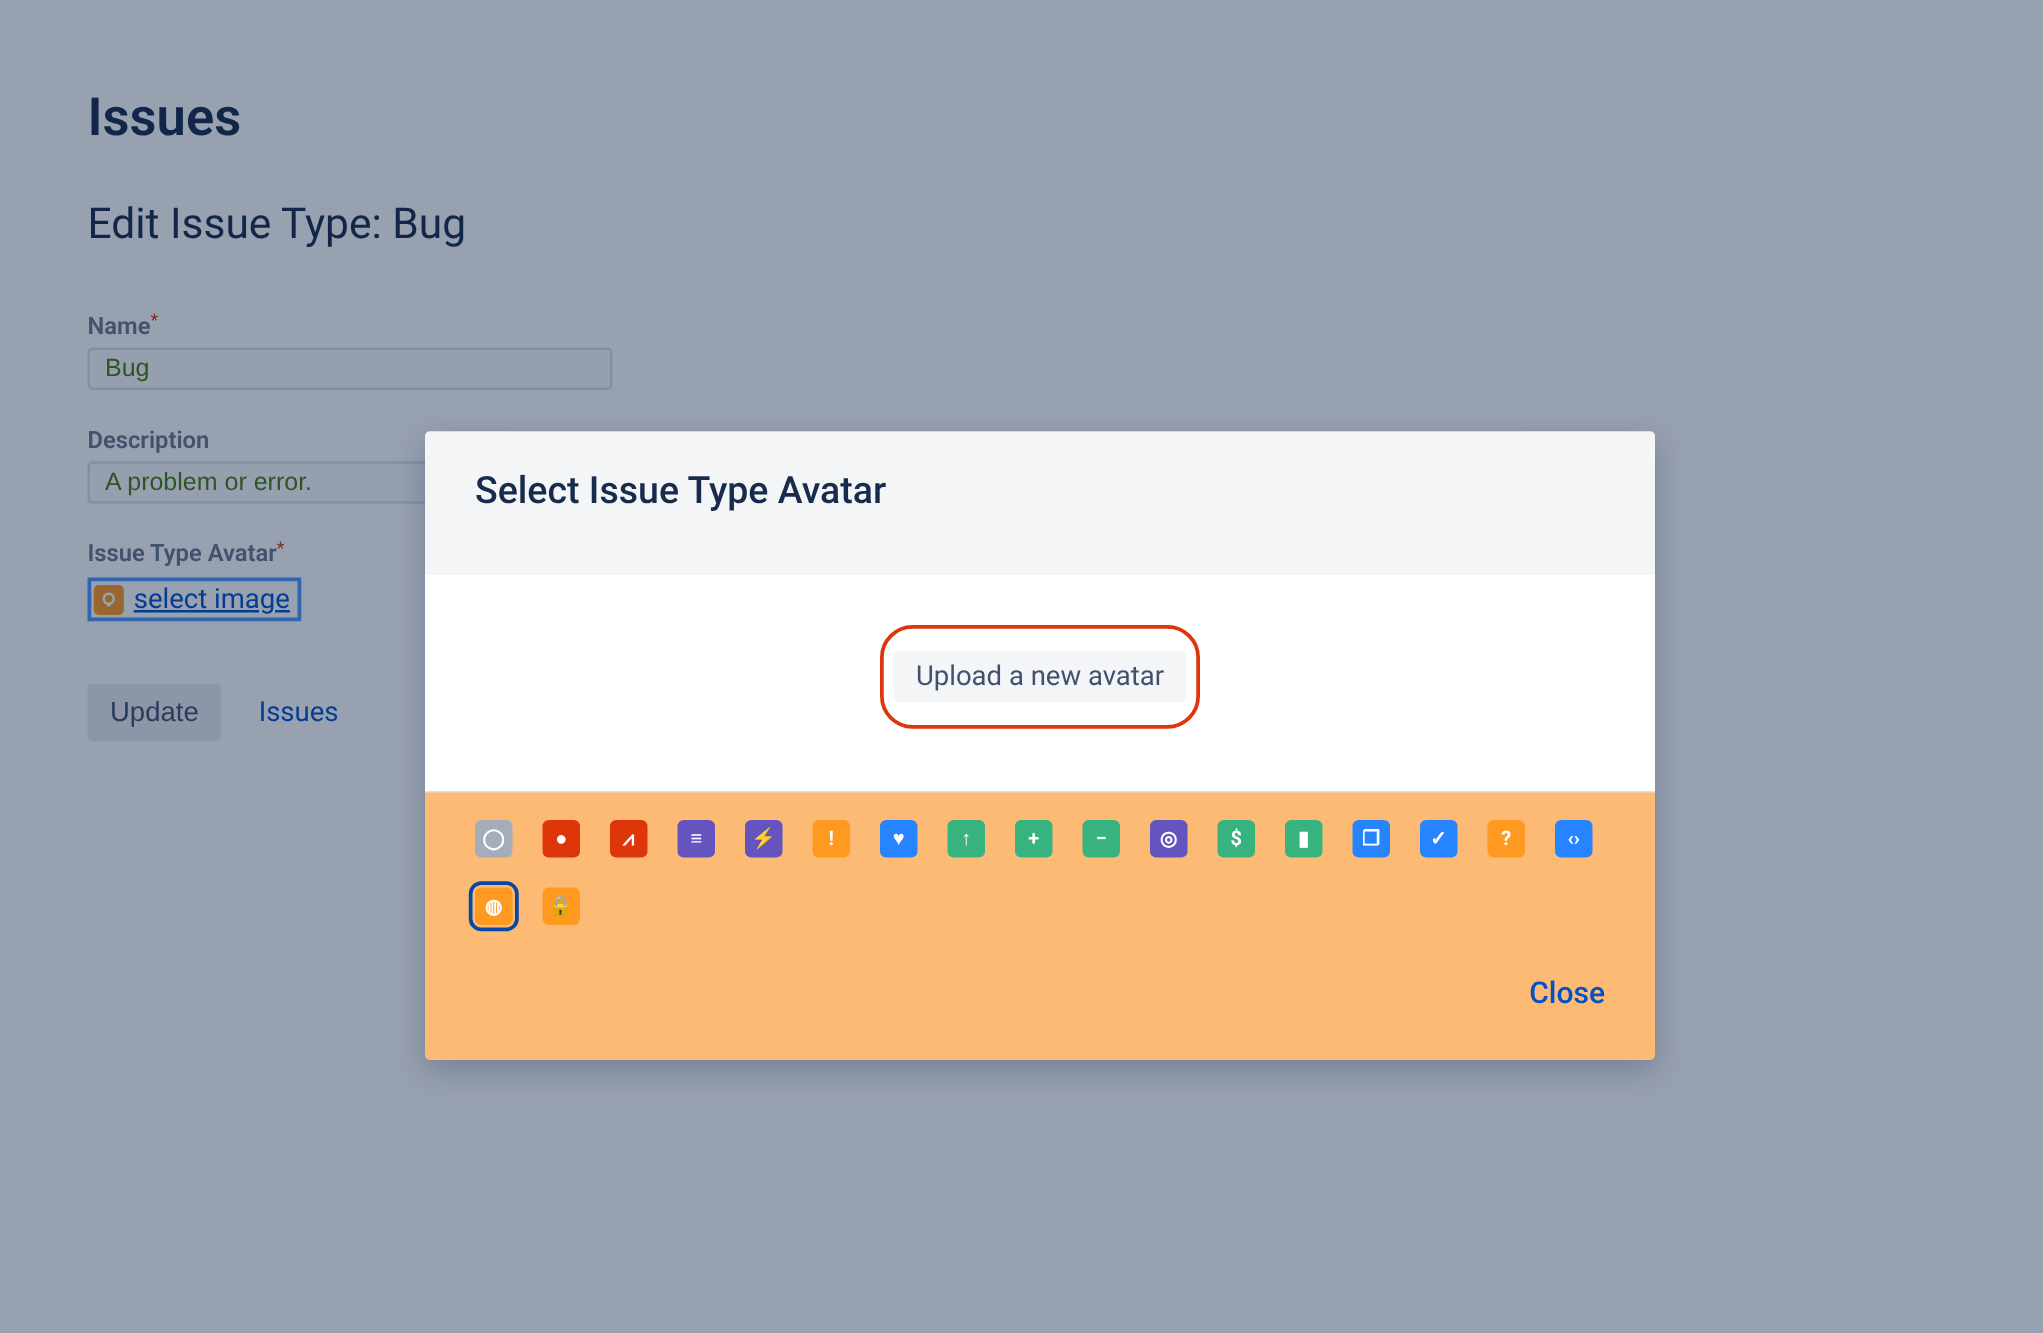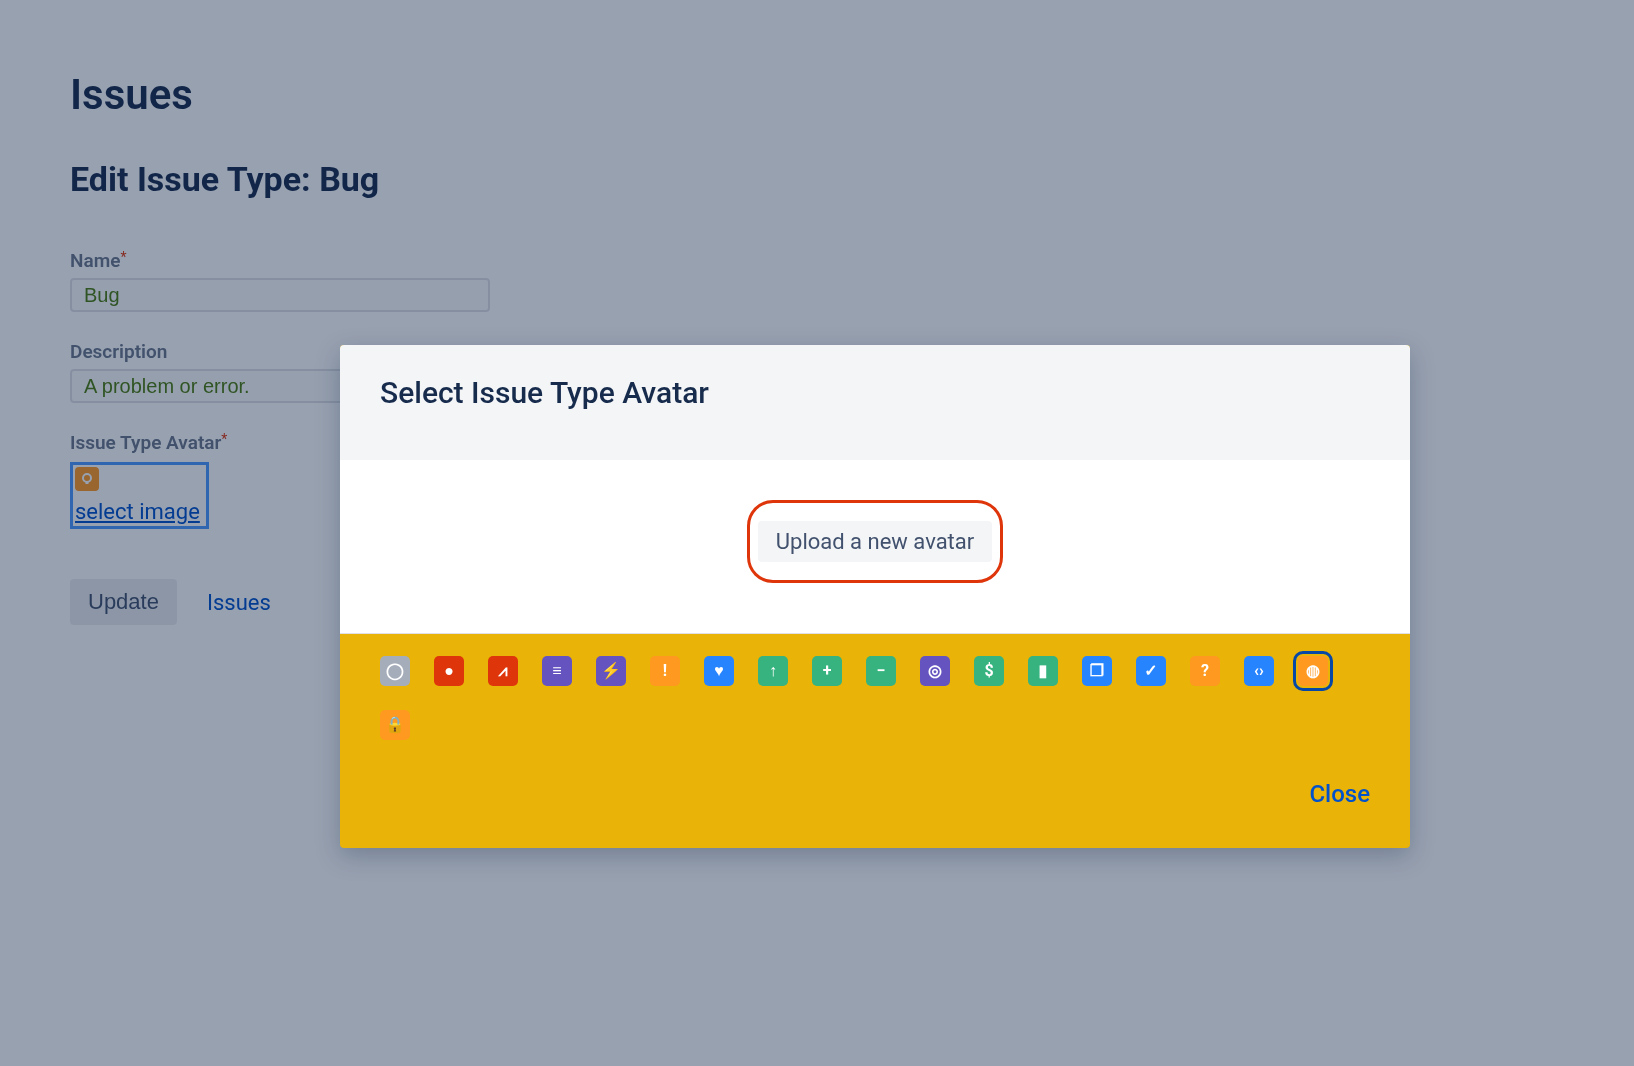--- a/index.html
+++ b/index.html
@@ -1,35 +1,35 @@
 <!DOCTYPE html>
 <html><head>
 <meta charset="utf-8">
 <style>
   * { box-sizing: border-box; margin: 0; padding: 0; }
   html, body { width: 1634px; height: 1066px; font-family: -apple-system, BlinkMacSystemFont, "Segoe UI", Roboto, sans-serif; }
   body { position: relative; background: #fff; }
   .page { padding: 70px 0 0 70px; color: #172B4D; }
   .page h1 { font-size: 42px; font-weight: 600; margin-bottom: 40px; }
-  .page h2 { font-size: 34px; font-weight: 700; margin-bottom: 50px; }
+  .page h2 { font-size: 34px; font-weight: 400; margin-bottom: 50px; }
   .field { margin-bottom: 28px; }
   .field-label { font-size: 19px; font-weight: 600; color: #6B778C; display: inline-block; }
   .req { color: #DE350B; font-size: 14px; vertical-align: top; }
   .text-input { display: block; margin-top: 6px; width: 420px; height: 34px; border: 2px solid #DFE1E6; border-radius: 4px; background: #FAFBFC; padding: 0 12px; font-size: 20px; color: #4d7c0f; }
-  .avatar-row { display: flex; align-items: flex-start; gap: 8px; margin-top: 8px; border: 3px solid #4C9AFF; padding: 2px 6px 2px 2px; width: fit-content; flex-direction: column; }
+  .avatar-row { display: flex; align-items: flex-end; gap: 8px; margin-top: 8px; border: 3px solid #4C9AFF; padding: 2px 6px 2px 2px; width: fit-content; }
   .mini-avatar { width: 24px; height: 24px; border-radius: 4px; background: #FF991F; display:flex; align-items:center; justify-content:center; }
   .select-link { color: #0052CC; font-size: 22px; text-decoration: underline; }
   .btn-row { margin-top: 50px; display: flex; gap: 30px; align-items: center; }
   .btn-update { background: #ecedf0; color: #42526E; border: none; padding: 10px 18px; font-size: 22px; border-radius: 4px; cursor: pointer; }
   .btn-cancel { color: #0052CC; font-size: 22px; cursor: pointer; }
 
   
   .overlay { position: absolute; inset: 0; background: rgba(9,30,66,0.42); }
 
-  .dialog { position: absolute; left: 340px; top: 345px; width: 1070px; background: #eab308; border-radius: 4px; box-shadow: 0 8px 24px rgba(9,30,66,0.25); overflow: hidden; }
+  .dialog { position: absolute; left: 340px; top: 345px; width: 984px; background: #fdba74; border-radius: 4px; box-shadow: 0 8px 24px rgba(9,30,66,0.25); overflow: hidden; }
   .dialog-header { background: #F4F5F7; padding: 30px 40px 50px; }
   .dialog-title { font-size: 30px; font-weight: 500; color: #172B4D; }
   .dialog-body-top { padding: 40px 0 50px; text-align: center; background:#fff; }
   .upload-chip { display: inline-block; background: #F4F5F7; color: #42526E; font-size: 22px; padding: 8px 18px; border-radius: 4px; }
   .upload-highlight { display: inline-flex; border: 3px solid #DE350B; border-radius: 26px; padding: 18px 8px; }
   .divider { height: 1px; background: #DFE1E6; }
   .avatar-grid { padding: 22px 40px 10px; display: flex; flex-wrap: wrap; gap: 24px; }
   .avatar-tile { width: 30px; height: 30px; border-radius: 5px; display: flex; align-items: center; justify-content: center; color: #fff; cursor: pointer; position: relative; }
   .avatar-tile.sel { outline: 3px solid #0747A6; outline-offset: 2px; }
   .glyph { font-size: 16px; font-weight: 700; line-height: 1; }

